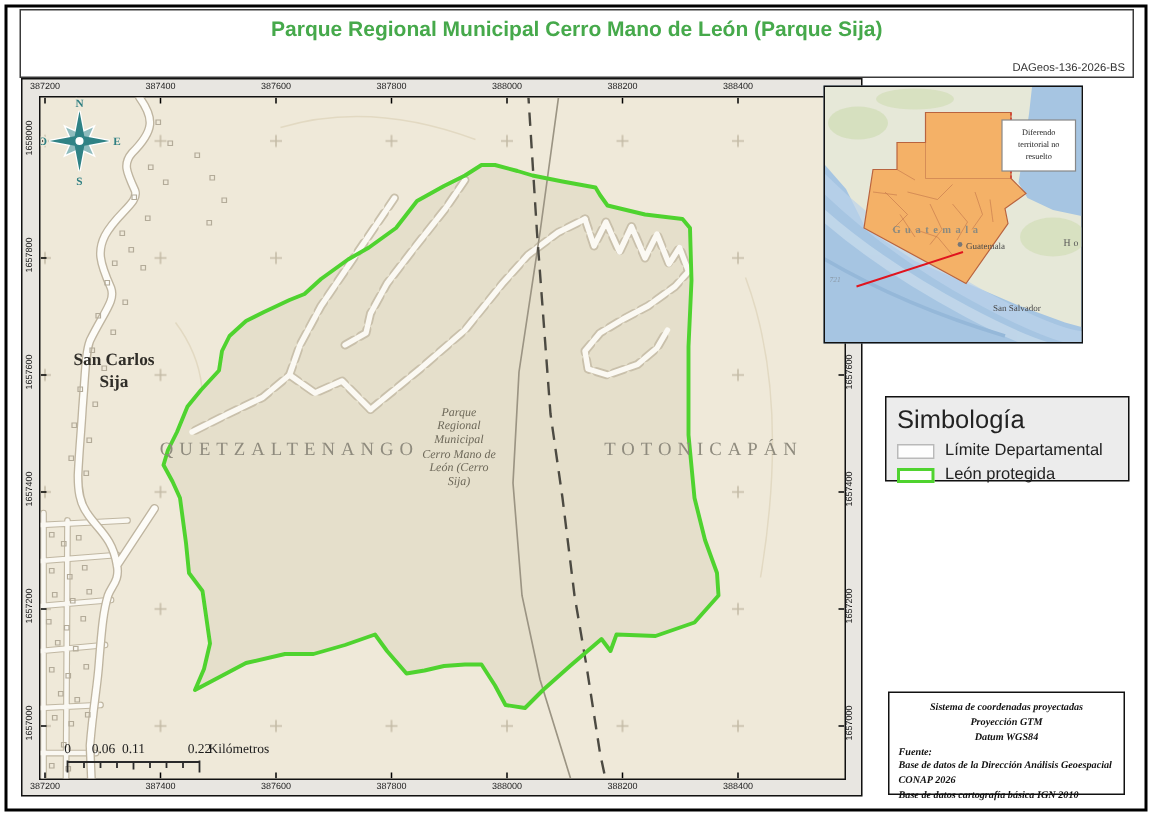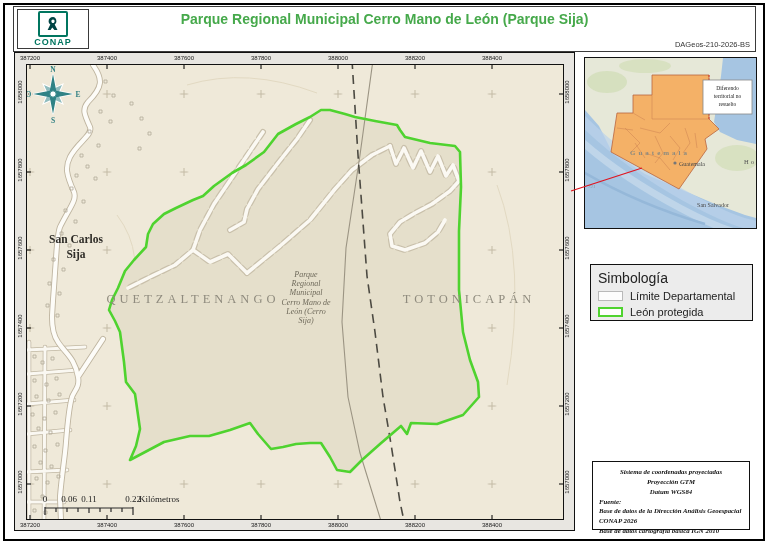--- a/index.html
+++ b/index.html
@@ -20,55 +20,47 @@
   
   .map-frame{position:absolute;left:14px;top:52px;width:559px;height:477px;border:1px solid #111;background:#e8e6e1;}
   .map-inner{position:absolute;left:11px;top:11px;width:536px;height:454px;border:1px solid #111;
              background:#efe9d9;overflow:hidden;box-sizing:content-box;}
   .xtick,.ytick{position:absolute;font-size:6px;color:#222;white-space:nowrap;}
   .xtick{transform:translateX(-50%);}
   .xtick.t{top:2px;} .xtick.b{bottom:2px;}
   .ytick{transform:translate(-50%,-50%) rotate(-90deg);}
 
   
-  .inset{position:absolute;left:584px;top:57px;width:171px;height:170px;border:1.5px solid #111;background:#a6c5e2;overflow:hidden;}
+  .inset{position:absolute;left:549px;top:57px;width:171px;height:170px;border:1.5px solid #111;background:#a6c5e2;overflow:hidden;}
 
   
   .legend{position:absolute;left:590px;top:264px;width:163px;height:57px;border:1.5px solid #111;background:#ececec;
           box-sizing:border-box;padding:5px 7px;}
-  .legend-title{font-size:14px;color:#222;margin-bottom:4px;}
-  .legend-item{display:flex;align-items:center;gap:7px;margin-bottom:4px;}
+  .legend-title{font-size:17px;color:#222;margin-bottom:4px;}
+  .legend-item{display:flex;align-items:flex-end;gap:7px;margin-bottom:4px;}
   .swatch{width:25px;height:10px;background:#fdfdfd;border:2px solid #999;box-sizing:border-box;flex:0 0 auto;}
   .legend-label{font-size:11px;color:#222;white-space:nowrap;}
 
   
   .credits{position:absolute;left:592px;top:461px;width:158px;height:69px;border:1px solid #111;background:#fff;
            box-sizing:border-box;padding:5px 6px;font-family:"Liberation Serif",serif;font-style:italic;
            font-weight:bold;font-size:6.8px;color:#111;line-height:1.45;}
   .credits .c{text-align:center;}
 
   .locator-arrow-svg{position:absolute;left:565px;top:158px;width:100px;height:45px;pointer-events:none;}
   svg text{font-family:"Liberation Serif",serif;}
 </style>
 </head>
 <body>
 
 <div class="page-border"></div>
 
 <div class="header">
-  <div class="logo-box">
-    <div class="logo-mark">
-      <svg width="18" height="16" viewBox="0 0 18 16">
-        <path d="M9 1C6.4 1 4.6 2.8 4.6 5.2c0 1.5.8 2.5 1.7 3.2L3.6 14h3l1.7-2.6L10.4 14h3.1l-2.8-5.6c.9-.7 1.7-1.7 1.7-3.2C12.4 2.8 11 1 9 1z M9 3.4c1 0 1.6.8 1.6 1.8S9.9 7 9 7 7.4 6.2 7.4 5.2 8 3.4 9 3.4z" fill="#044"></path>
-      </svg>
-    </div>
-    <div class="logo-text">CONAP</div>
-  </div>
   <div class="header-title">Parque Regional Municipal Cerro Mano de León (Parque Sija)</div>
-  <div class="doc-id">DAGeos-210-2026-BS</div>
+  <div class="doc-id">DAGeos-136-2026-BS</div>
 </div>
 
 <div class="map-frame">
 
   <span class="xtick t" style="left:15px">387200</span>
   <span class="xtick t" style="left:92px">387400</span>
   <span class="xtick t" style="left:169px">387600</span>
   <span class="xtick t" style="left:246px">387800</span>
   <span class="xtick t" style="left:323px">388000</span>
   <span class="xtick t" style="left:400px">388200</span>

